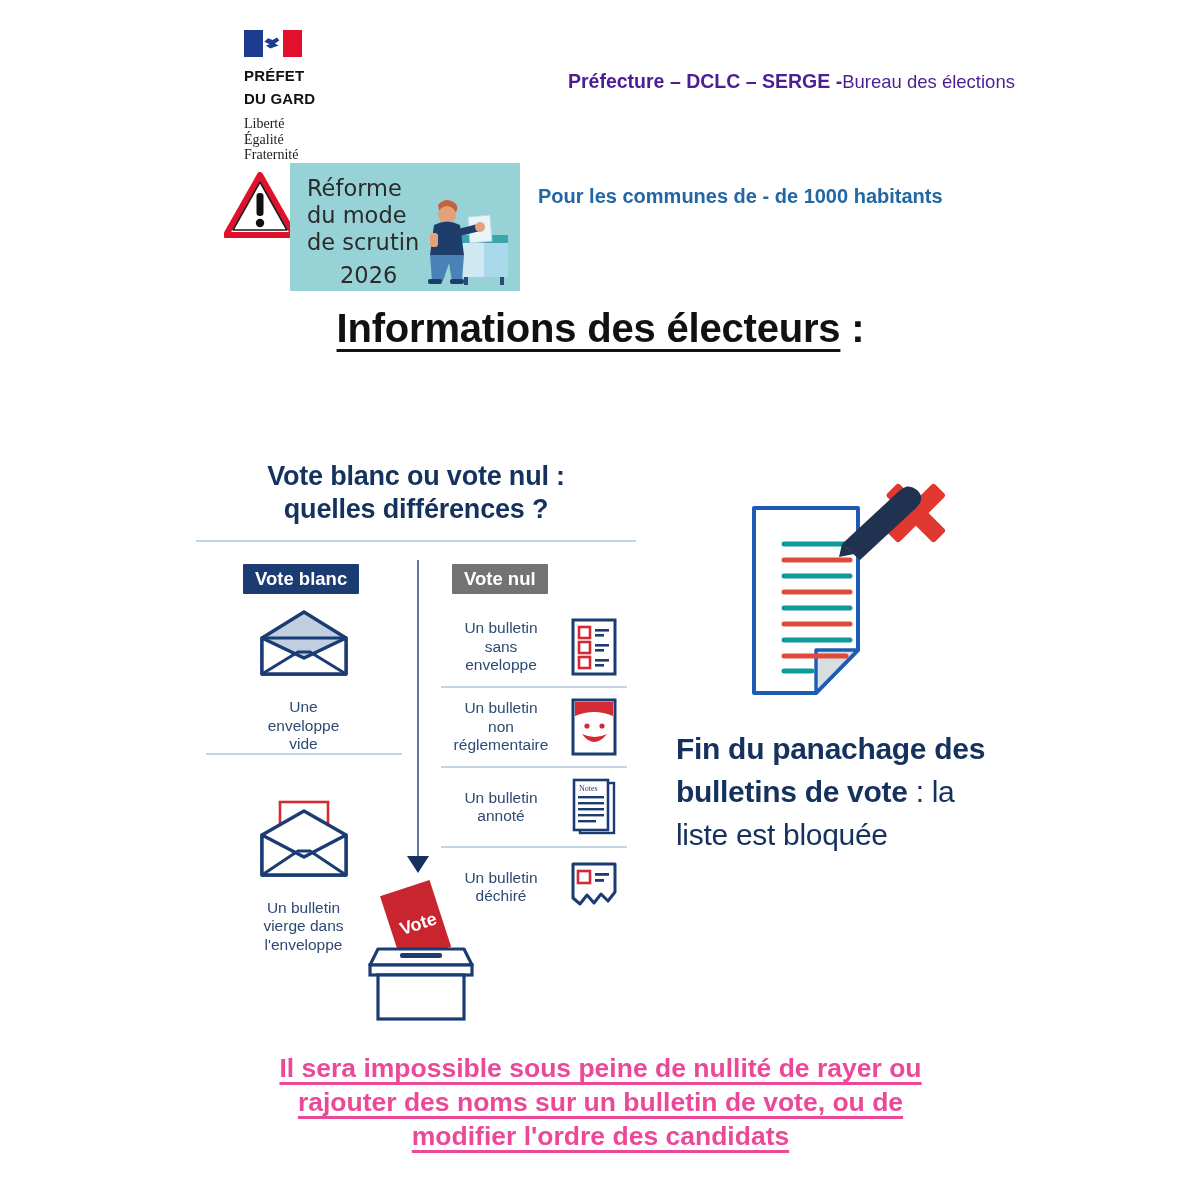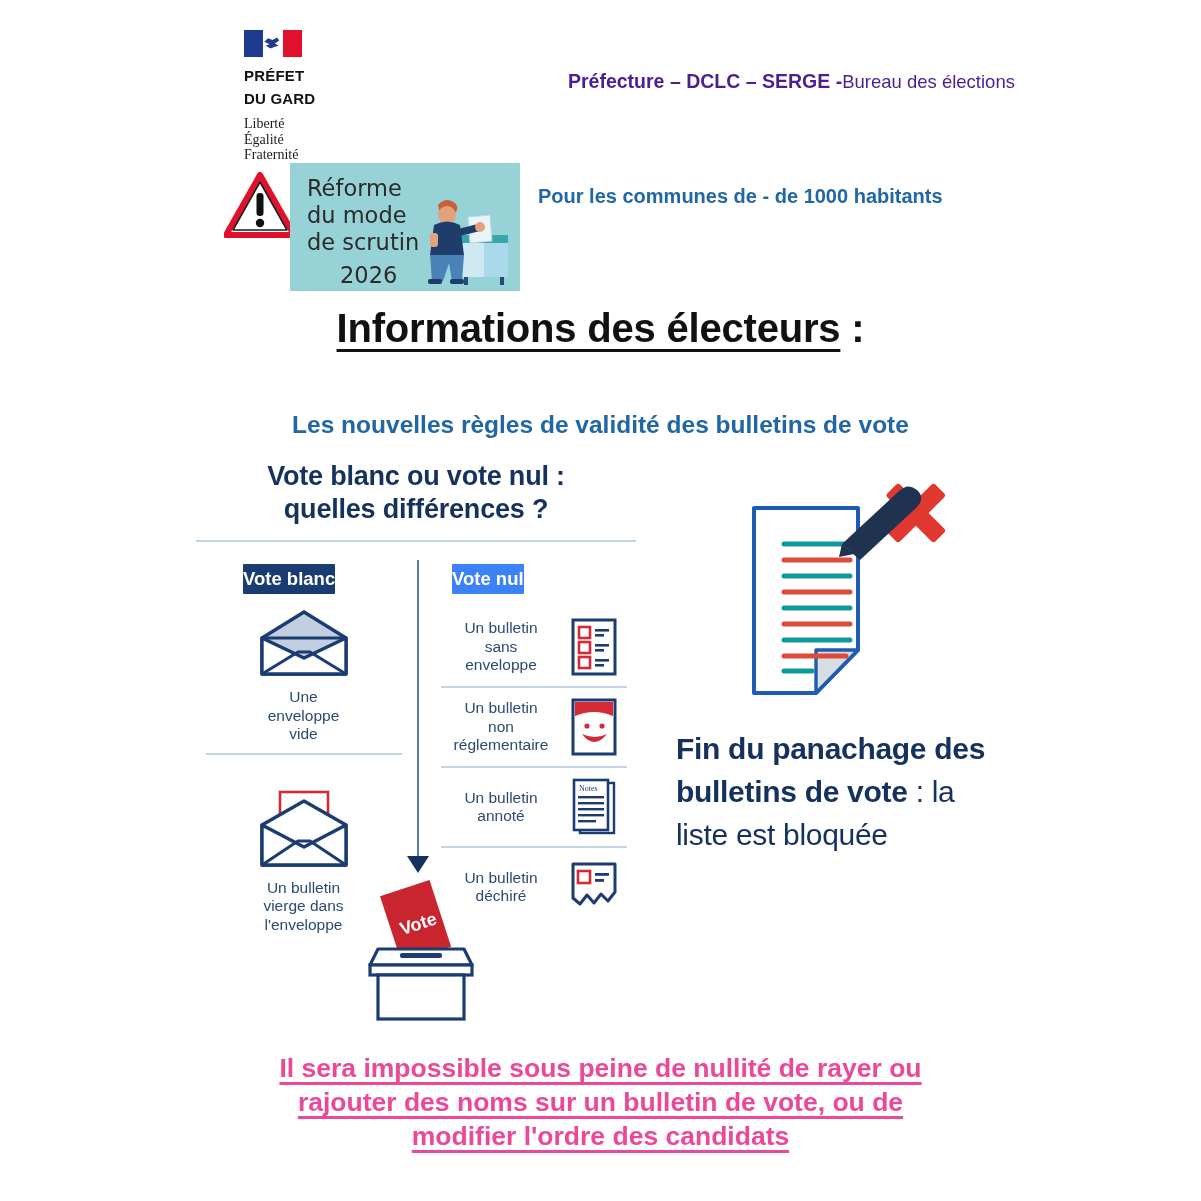--- a/index.html
+++ b/index.html
@@ -89,30 +89,30 @@
   .vline{
     position:absolute;left:221px;top:102px;width:2px;height:300px;background:#5a7aa5;
   }
   .arrow-head{
     position:absolute;left:211px;top:398px;width:0;height:0;
     border-left:11px solid transparent;border-right:11px solid transparent;
     border-top:17px solid #15315e;
   }
 
   .tag{
-    position:absolute;padding:5px 0 6px;color:#fff;font-weight:bold;
+    position:absolute;padding:5px 12px 6px;color:#fff;font-weight:bold;
     font-size:18.5px;line-height:19px;border-radius:1px;
   }
   .tag.blanc{left:47px;top:106px;background:#1b3c73;}
-  .tag.nul{left:256px;top:106px;background:#3b82f6;}
+  .tag.nul{left:256px;top:106px;background:#737373;}
 
   .col-l{position:absolute;left:0;top:150px;width:215px;}
   .cell-l{text-align:center;}
   .cell-l .cap{
-    font-size:15.5px;line-height:18.5px;color:#2c4a72;margin-top:2px;
+    font-size:15.5px;line-height:18.5px;color:#2c4a72;margin-top:12px;
   }
   .hr-l{position:absolute;left:10px;width:196px;height:2px;background:#c3d4e4;}
 
   .col-r{position:absolute;left:243px;top:150px;width:197px;}
   .row-r{display:flex;align-items:center;justify-content:flex-start;height:78px;}
   .row-r .cap{
     width:124px;text-align:center;font-size:15.5px;line-height:18.5px;color:#2c4a72;
   }
   .row-r .ico{width:62px;display:flex;justify-content:center;align-items:center;}
   .hr-r{width:186px;height:2px;background:#c3d4e4;margin-left:2px;}
@@ -199,21 +199,20 @@
       <rect x="22" y="62" width="8" height="14" rx="3" fill="#e3a27c"></rect>
     </svg>
   </div>
 
   <div class="target-line">Pour les communes de - de 1000 habitants</div>
 
   <div class="main-title">
     <span class="u">Informations des électeurs</span><span> :</span>
   </div>
 
-  <div class="subtitle">Les nouvelles règles de validité des bulletins de vote</div>
 
   <div class="info">
 
     <div class="info-head">
       <div>Vote blanc ou vote nul :</div>
       <div>quelles différences ?</div>
     </div>
 
     <div class="hr-top"></div>
     <div class="vline"></div>

